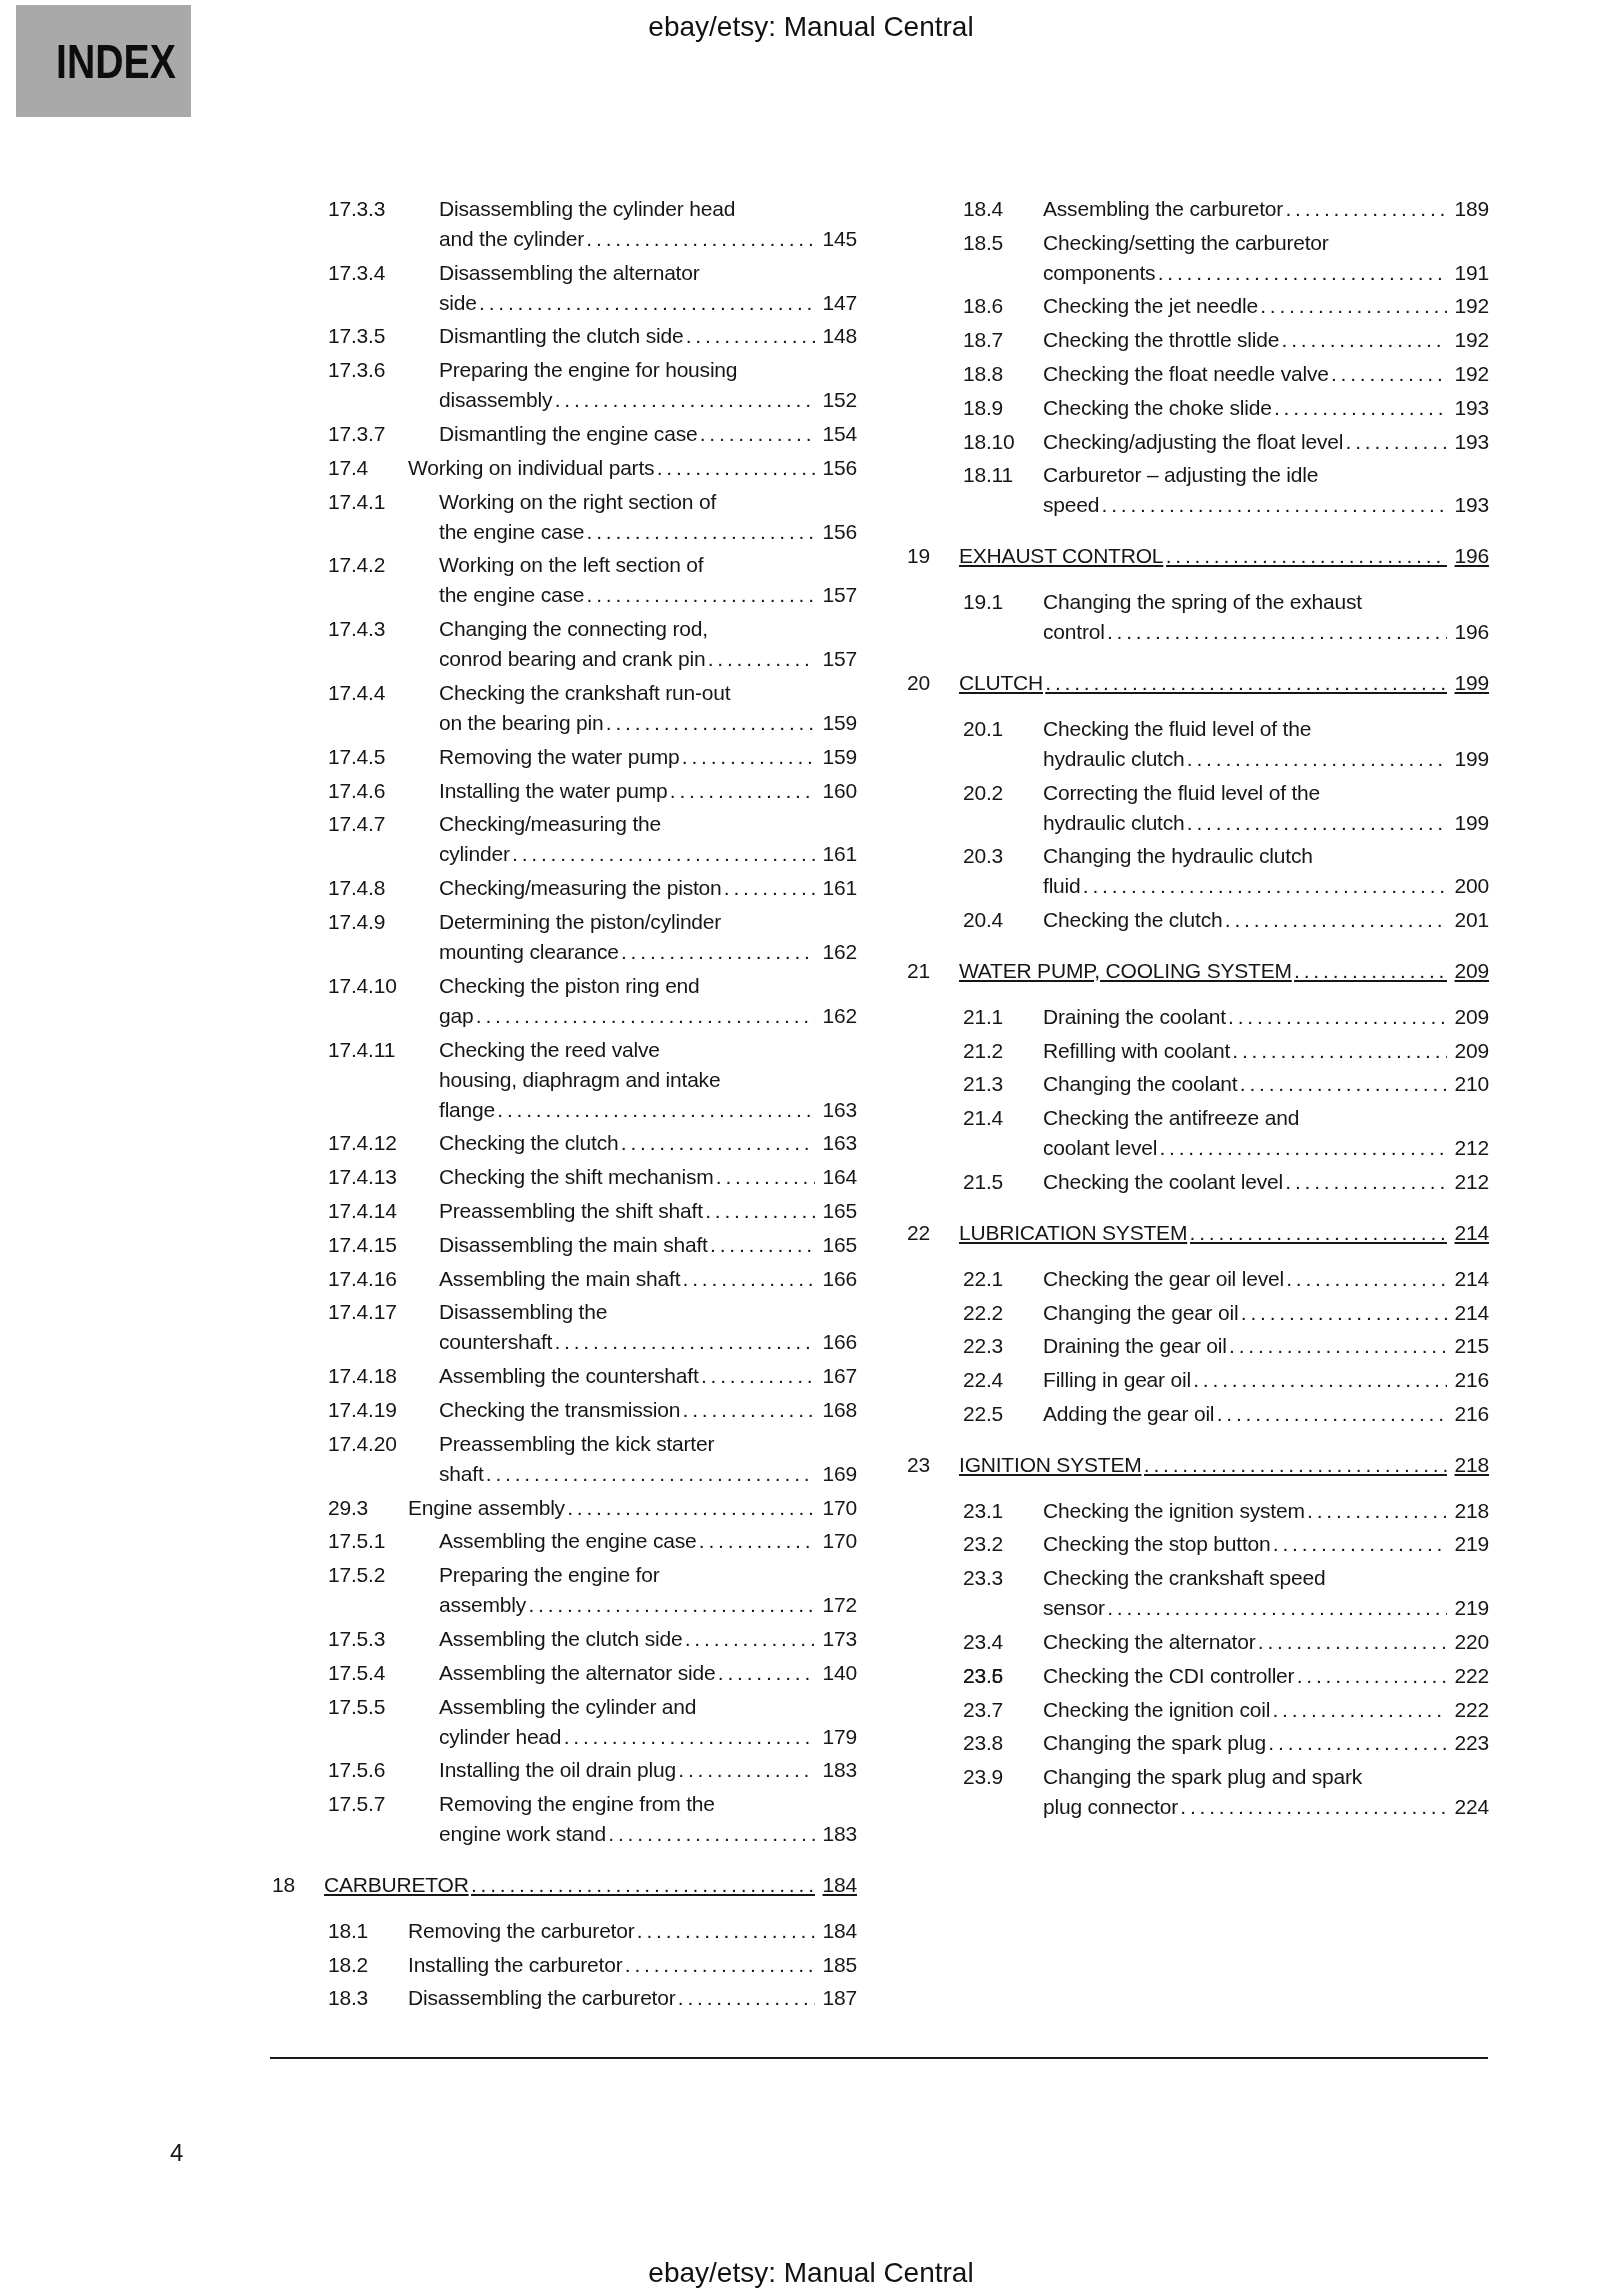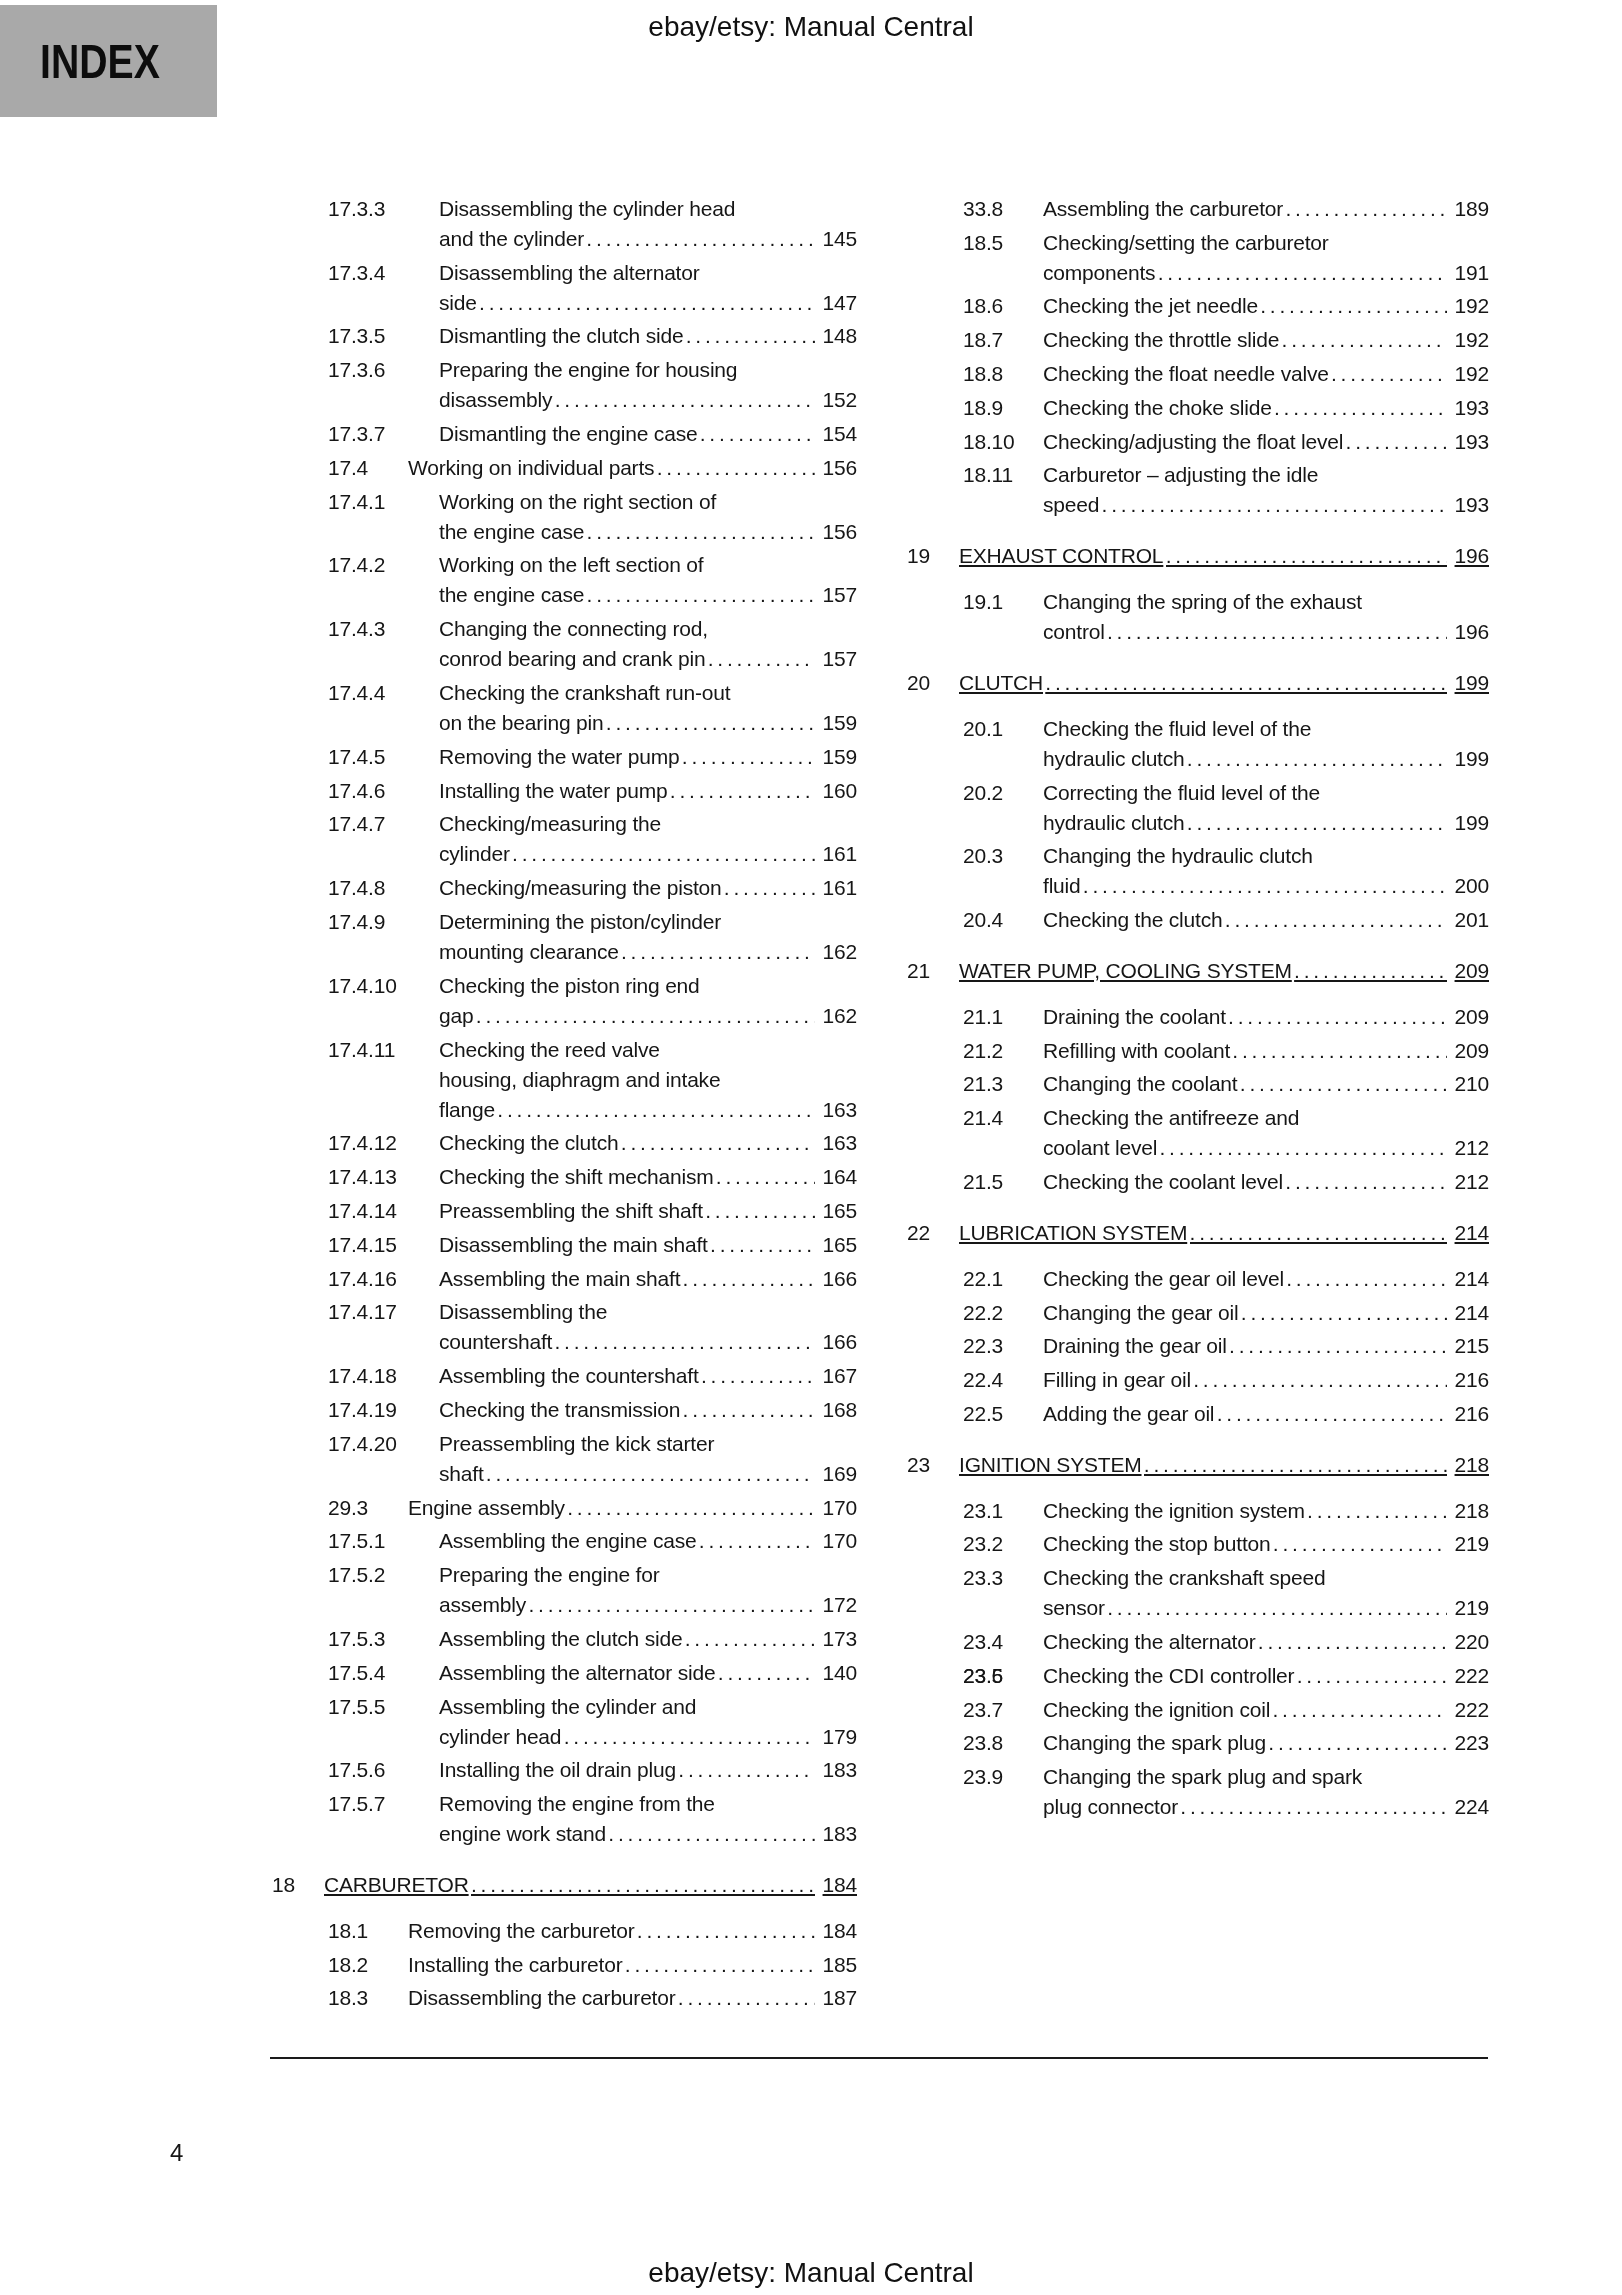--- a/index.html
+++ b/index.html
@@ -3,21 +3,21 @@
 <meta charset="utf-8">
 <style>
   html,body{margin:0;padding:0;}
   body{
     width:1622px;height:2295px;position:relative;background:#ffffff;
     font-family:"Liberation Sans", sans-serif;color:#161616;
     overflow:hidden;
   }
   
   .index-box{
-    position:absolute;left:0;top:4.6px;width:217px;height:112px;
+    position:absolute;left:16px;top:4.6px;width:175px;height:112px;
     background:#a9a9a9;display:flex;align-items:center;
   }
   .index-box .index-label{
     font-size:49px;font-weight:bold;color:#0d0d0d;
     margin-left:40px;letter-spacing:0px;
     transform:scaleX(0.80);transform-origin:left center;white-space:nowrap;
   }
   .header-title{
     position:absolute;top:10.7px;left:0;right:0;text-align:center;
     font-size:28px;line-height:32px;color:#111;
@@ -454,21 +454,21 @@
         <div class="line last">
           <span class="txt">Disassembling the carburetor</span>
           <span class="dots"></span>
           <span class="pg">187</span>
         </div>
       </div>
     </div>
   </div>
 <div class="toc-column" id="col-right">
     <div class="entry lvl-section">
-      <span class="num">33.8</span>
+      <span class="num">18.4</span>
       <div class="lines">
         <div class="line last">
           <span class="txt">Assembling the carburetor</span>
           <span class="dots"></span>
           <span class="pg">189</span>
         </div>
       </div>
     </div>
     <div class="entry lvl-section">
       <span class="num">18.5</span>

